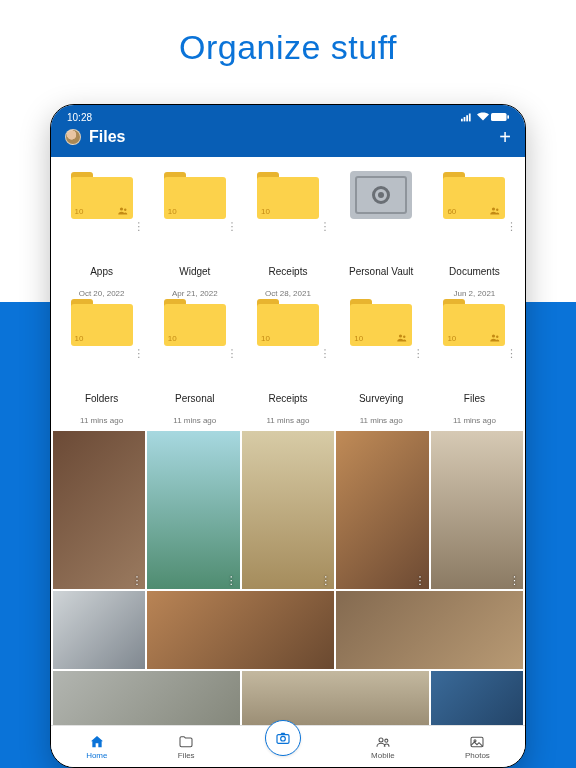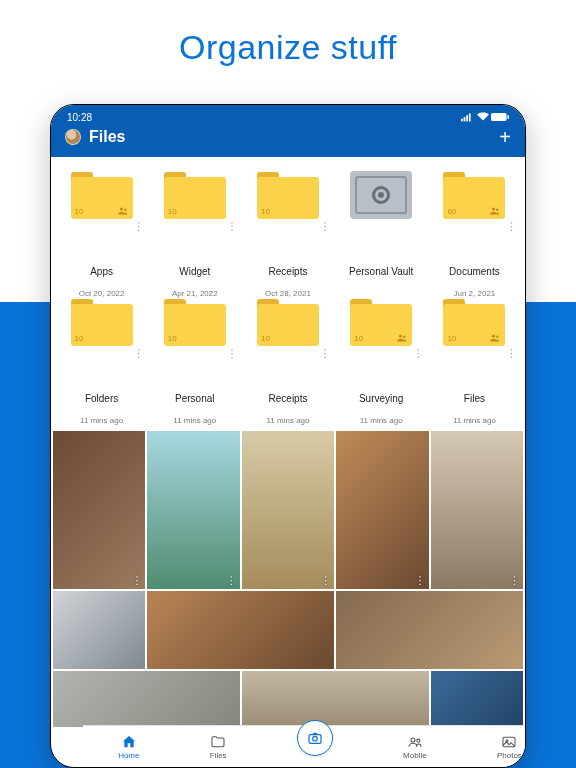--- a/index.html
+++ b/index.html
@@ -50,21 +50,21 @@
   .vault::before{content:""; position:absolute; inset:5px; border:2px solid #8e949b; border-radius:3px;}
   .vault .dial{width:18px;height:18px;border:3px solid #6a6f75;border-radius:50%;position:relative;z-index:1;}
   .vault .dial::after{content:"";position:absolute;left:50%;top:50%;width:6px;height:6px;border-radius:50%;background:#6a6f75;transform:translate(-50%,-50%);}
 
   
   .mosaic { display:grid; grid-template-columns: repeat(5,1fr); grid-auto-rows: 78px; gap:2px; padding: 2px 2px 0; }
   .ph { background:#ccc; position:relative; overflow:hidden; }
   .ph .dots{position:absolute; right:3px; bottom:2px; color:#fff; font-size:11px; text-shadow:0 0 2px #000;}
 
   
-  .nav { position:absolute; left:0; bottom:0; width:100%; height:42px; border-top:1px solid #e2e2e2; background:#fff; display:flex; align-items:center; justify-content:space-around;margin-left:32px; }
+  .nav { position:absolute; left:0; bottom:0; width:100%; height:42px; border-top:1px solid #e2e2e2; background:#fff; display:flex; align-items:center; justify-content:space-around; }
   .nav .tab { color:#555; font-size:8px; display:flex; flex-direction:column; align-items:center; gap:1px; }
   .nav .tab.active{ color:#0a73d8; }
   .nav .tab svg { width:16px; height:16px; }
   .cambtn { width:36px; height:36px; border-radius:50%; background:#fff; border:1.5px solid #0a73d8; display:flex; align-items:center; justify-content:center; color:#0a73d8; margin-top:-18px; box-shadow:0 1px 3px rgba(0,0,0,.1);}
   .cambtn svg{width:16px;height:16px;}
 
   
   .c1{background:linear-gradient(135deg,#6b4a36,#9a7a5f);} 
   .c2{background:linear-gradient(180deg,#a7d8e0,#4f8c70);} 
   .c3{background:linear-gradient(180deg,#d7cba6,#a58c5c);} 

